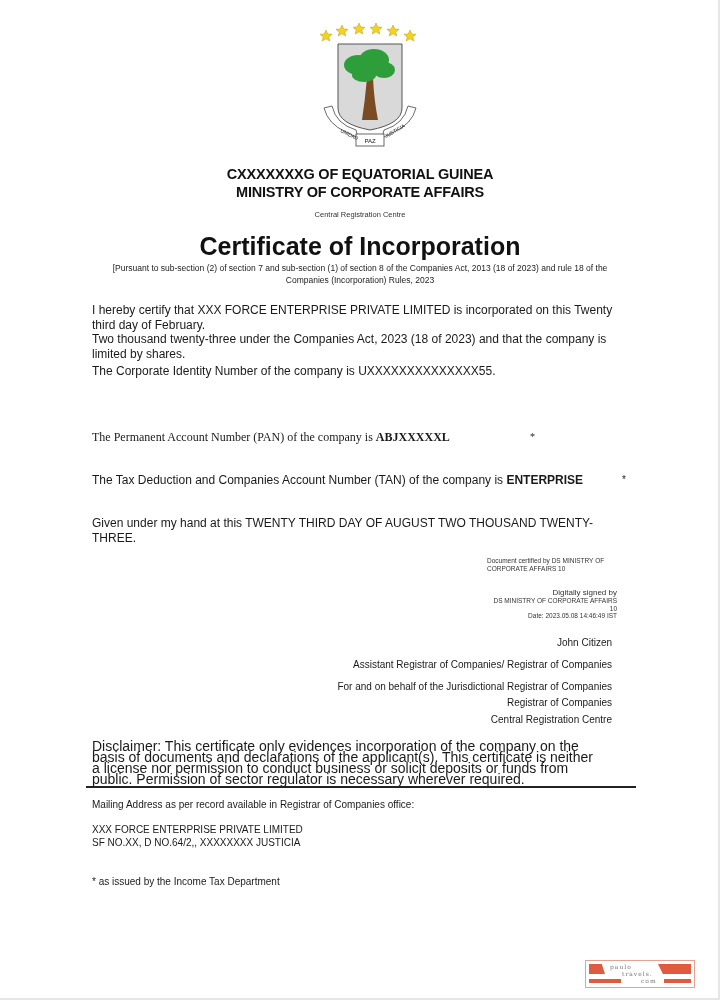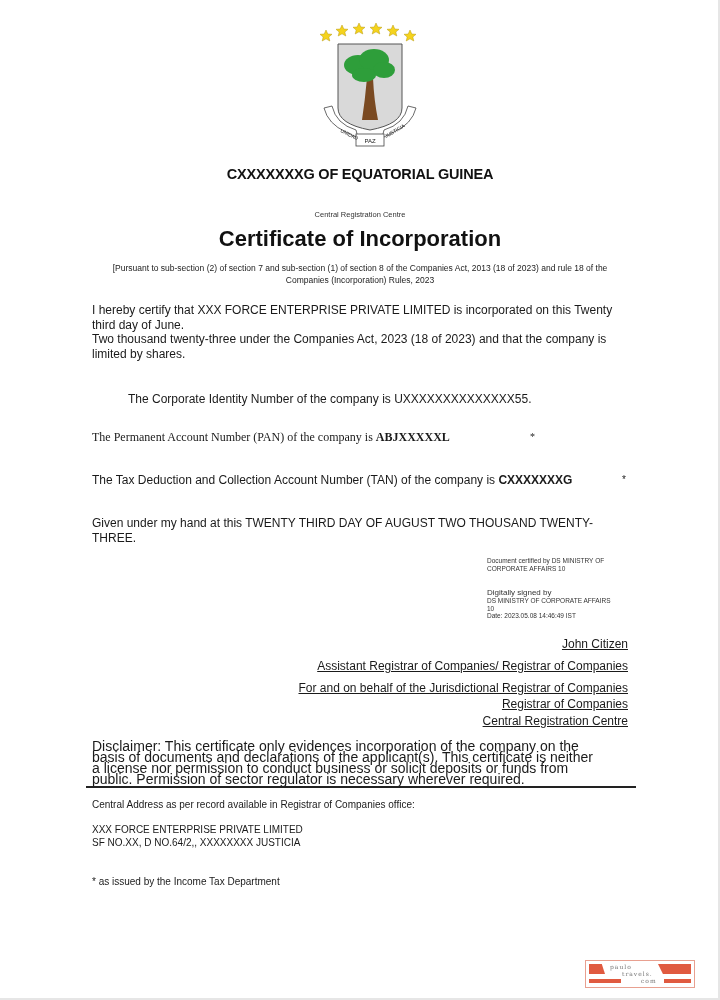--- a/index.html
+++ b/index.html
@@ -9,35 +9,35 @@
     }
     .page {
       position: absolute; left: 0; top: 0; width: 718px; height: 998px;
       border-right: 2px solid #e6e6e6; border-bottom: 2px solid #e6e6e6;
       background: #fff;
     }
     .emblem { position: absolute; left: 318px; top: 20px; width: 104px; height: 132px; }
     .center { position: absolute; left: 0; width: 720px; text-align: center; }
     .gov { top: 165px; font-weight: bold; font-size: 14.5px; line-height: 18px; letter-spacing: -0.2px; color: #111; }
     .crc { top: 210px; font-size: 7.5px; color: #333; }
-    .title { top: 226px; font-weight: bold; font-size: 22px; color: #111; }
+    .title { top: 232px; font-weight: bold; font-size: 25px; color: #111; }
     .pursuant { top: 262px; font-size: 8.5px; line-height: 12px; color: #222; padding: 0 100px; box-sizing: border-box; }
     .para { position: absolute; left: 92px; width: 540px; font-size: 12px; line-height: 14.5px; color: #1a1a1a; }
     .p1 { top: 303px; }
-    .p2 { top: 392px; margin-left: 36px; }
+    .p2 { top: 364px; }
     .p3 { top: 430px; font-family: Liberation Serif, serif; }
     .p4 { top: 473px; }
     .p5 { top: 516px; }
     .bold { font-weight: bold; }
     .star { position: absolute; font-size: 10px; }
     .cert-block { position: absolute; left: 487px; font-size: 6.5px; line-height: 7.5px; color: #333; }
     .cb1 { top: 557px; width: 145px; }
-    .cb2 { top: 588px; width: 130px; }
+    .cb2 { top: 588px; width: 130px; text-align: right; }
     .cb2 .big { font-size: 8px; line-height: 9px; }
-    .sig { position: absolute; right: 90px; text-align: right; font-size: 12px; color: #1a1a1a; white-space: nowrap; text-decoration: underline; }
+    .sig { position: absolute; right: 106px; text-align: right; font-size: 10px; color: #1a1a1a; white-space: nowrap; }
     .s1 { top: 637px; }
     .s2 { top: 659px; }
     .s3 { top: 681px; }
     .s4 { top: 697px; }
     .s5 { top: 714px; }
     .disclaimer { position: absolute; left: 92px; top: 741px; width: 510px; font-size: 14px; line-height: 11px; color: #1a1a1a; }
     .rule { position: absolute; left: 86px; top: 786px; width: 550px; height: 2px; background: #222; }
     .mail { position: absolute; left: 92px; font-size: 10px; line-height: 13px; color: #1a1a1a; }
     .m1 { top: 798px; }
     .m2 { top: 823px; }
@@ -76,39 +76,40 @@
       <path d="M98,88 Q94,104 76,112 L64,118 L66,110 Q86,104 90,86 Z"></path>
       <rect x="38" y="114" width="28" height="12"></rect>
     </g>
     <text x="22" y="112" font-size="5" font-family="Liberation Sans, sans-serif" fill="#222" transform="rotate(25 22 112)">UNIDAD</text>
     <text x="52" y="123" font-size="6" text-anchor="middle" font-family="Liberation Sans, sans-serif" fill="#222">PAZ</text>
     <text x="68" y="118" font-size="5" font-family="Liberation Sans, sans-serif" fill="#222" transform="rotate(-30 68 118)">JUSTICIA</text>
   </svg>
 
   <div class="center gov">
     <div>CXXXXXXXG OF EQUATORIAL GUINEA</div>
+    <div>MINISTRY OF CORPORATE AFFAIRS</div>
   </div>
   <div class="center crc">Central Registration Centre</div>
   <div class="center title">Certificate of Incorporation</div>
   <div class="center pursuant">[Pursuant to sub-section (2) of section 7 and sub-section (1) of section 8 of the Companies Act, 2013 (18 of 2023) and rule 18 of the Companies (Incorporation) Rules, 2023</div>
 
   <div class="para p1">
-    <div>I hereby certify that XXX FORCE ENTERPRISE PRIVATE LIMITED is incorporated on this Twenty third day of June.</div>
+    <div>I hereby certify that XXX FORCE ENTERPRISE PRIVATE LIMITED is incorporated on this Twenty third day of February.</div>
     <div>Two thousand twenty-three under the Companies Act, 2023 (18 of 2023) and that the company is limited by shares.</div>
   </div>
 
   <div class="para p2">The Corporate Identity Number of the company is UXXXXXXXXXXXXXX55.</div>
 
   <div class="para p3">
     <span>The Permanent Account Number (PAN) of the company is </span><span class="bold">ABJXXXXXL</span>
     <span class="star" style="left:438px;top:0;">*</span>
   </div>
 
   <div class="para p4">
-    <span>The Tax Deduction and Collection Account Number (TAN) of the company is </span><span class="bold">CXXXXXXXG</span>
+    <span>The Tax Deduction and Companies Account Number (TAN) of the company is </span><span class="bold">ENTERPRISE</span>
     <span class="star" style="left:530px;top:0;">*</span>
   </div>
 
   <div class="para p5" style="width:520px;">Given under my hand at this TWENTY THIRD DAY OF AUGUST TWO THOUSAND TWENTY-THREE.</div>
 
   <div class="cert-block cb1">Document certified by DS MINISTRY OF CORPORATE AFFAIRS 10</div>
   <div class="cert-block cb2">
     <div class="big">Digitally signed by</div>
     <div>DS MINISTRY OF CORPORATE AFFAIRS 10</div>
     <div>Date: 2023.05.08 14:46:49 IST</div>
@@ -117,21 +118,21 @@
   <div class="sig s1">John Citizen</div>
   <div class="sig s2">Assistant Registrar of Companies/ Registrar of Companies</div>
   <div class="sig s3">For and on behalf of the Jurisdictional Registrar of Companies</div>
   <div class="sig s4">Registrar of Companies</div>
   <div class="sig s5">Central Registration Centre</div>
 
   <div class="disclaimer">Disclaimer: This certificate only evidences incorporation of the company on the basis of documents and declarations of the applicant(s). This certificate is neither a license nor permission to conduct business or solicit deposits or funds from public. Permission of sector regulator is necessary wherever required.</div>
 
   <div class="rule"></div>
 
-  <div class="mail m1">Central Address as per record available in Registrar of Companies office:</div>
+  <div class="mail m1">Mailing Address as per record available in Registrar of Companies office:</div>
   <div class="mail m2">
     <div>XXX FORCE ENTERPRISE PRIVATE LIMITED</div>
     <div>SF NO.XX, D NO.64/2,, XXXXXXXX JUSTICIA</div>
   </div>
   <div class="mail m3">* as issued by the Income Tax Department</div>
 
   <div class="watermark">
     <div class="wm-bar" style="left:3px;top:3px;width:16px;height:10px;clip-path:polygon(0 0,80% 0,100% 100%,0 100%);"></div>
     <div class="wm-bar" style="left:72px;top:3px;width:33px;height:10px;clip-path:polygon(0 0,100% 0,100% 100%,15% 100%);"></div>
     <div class="wm-bar" style="left:3px;top:18px;width:32px;height:4px;"></div>

